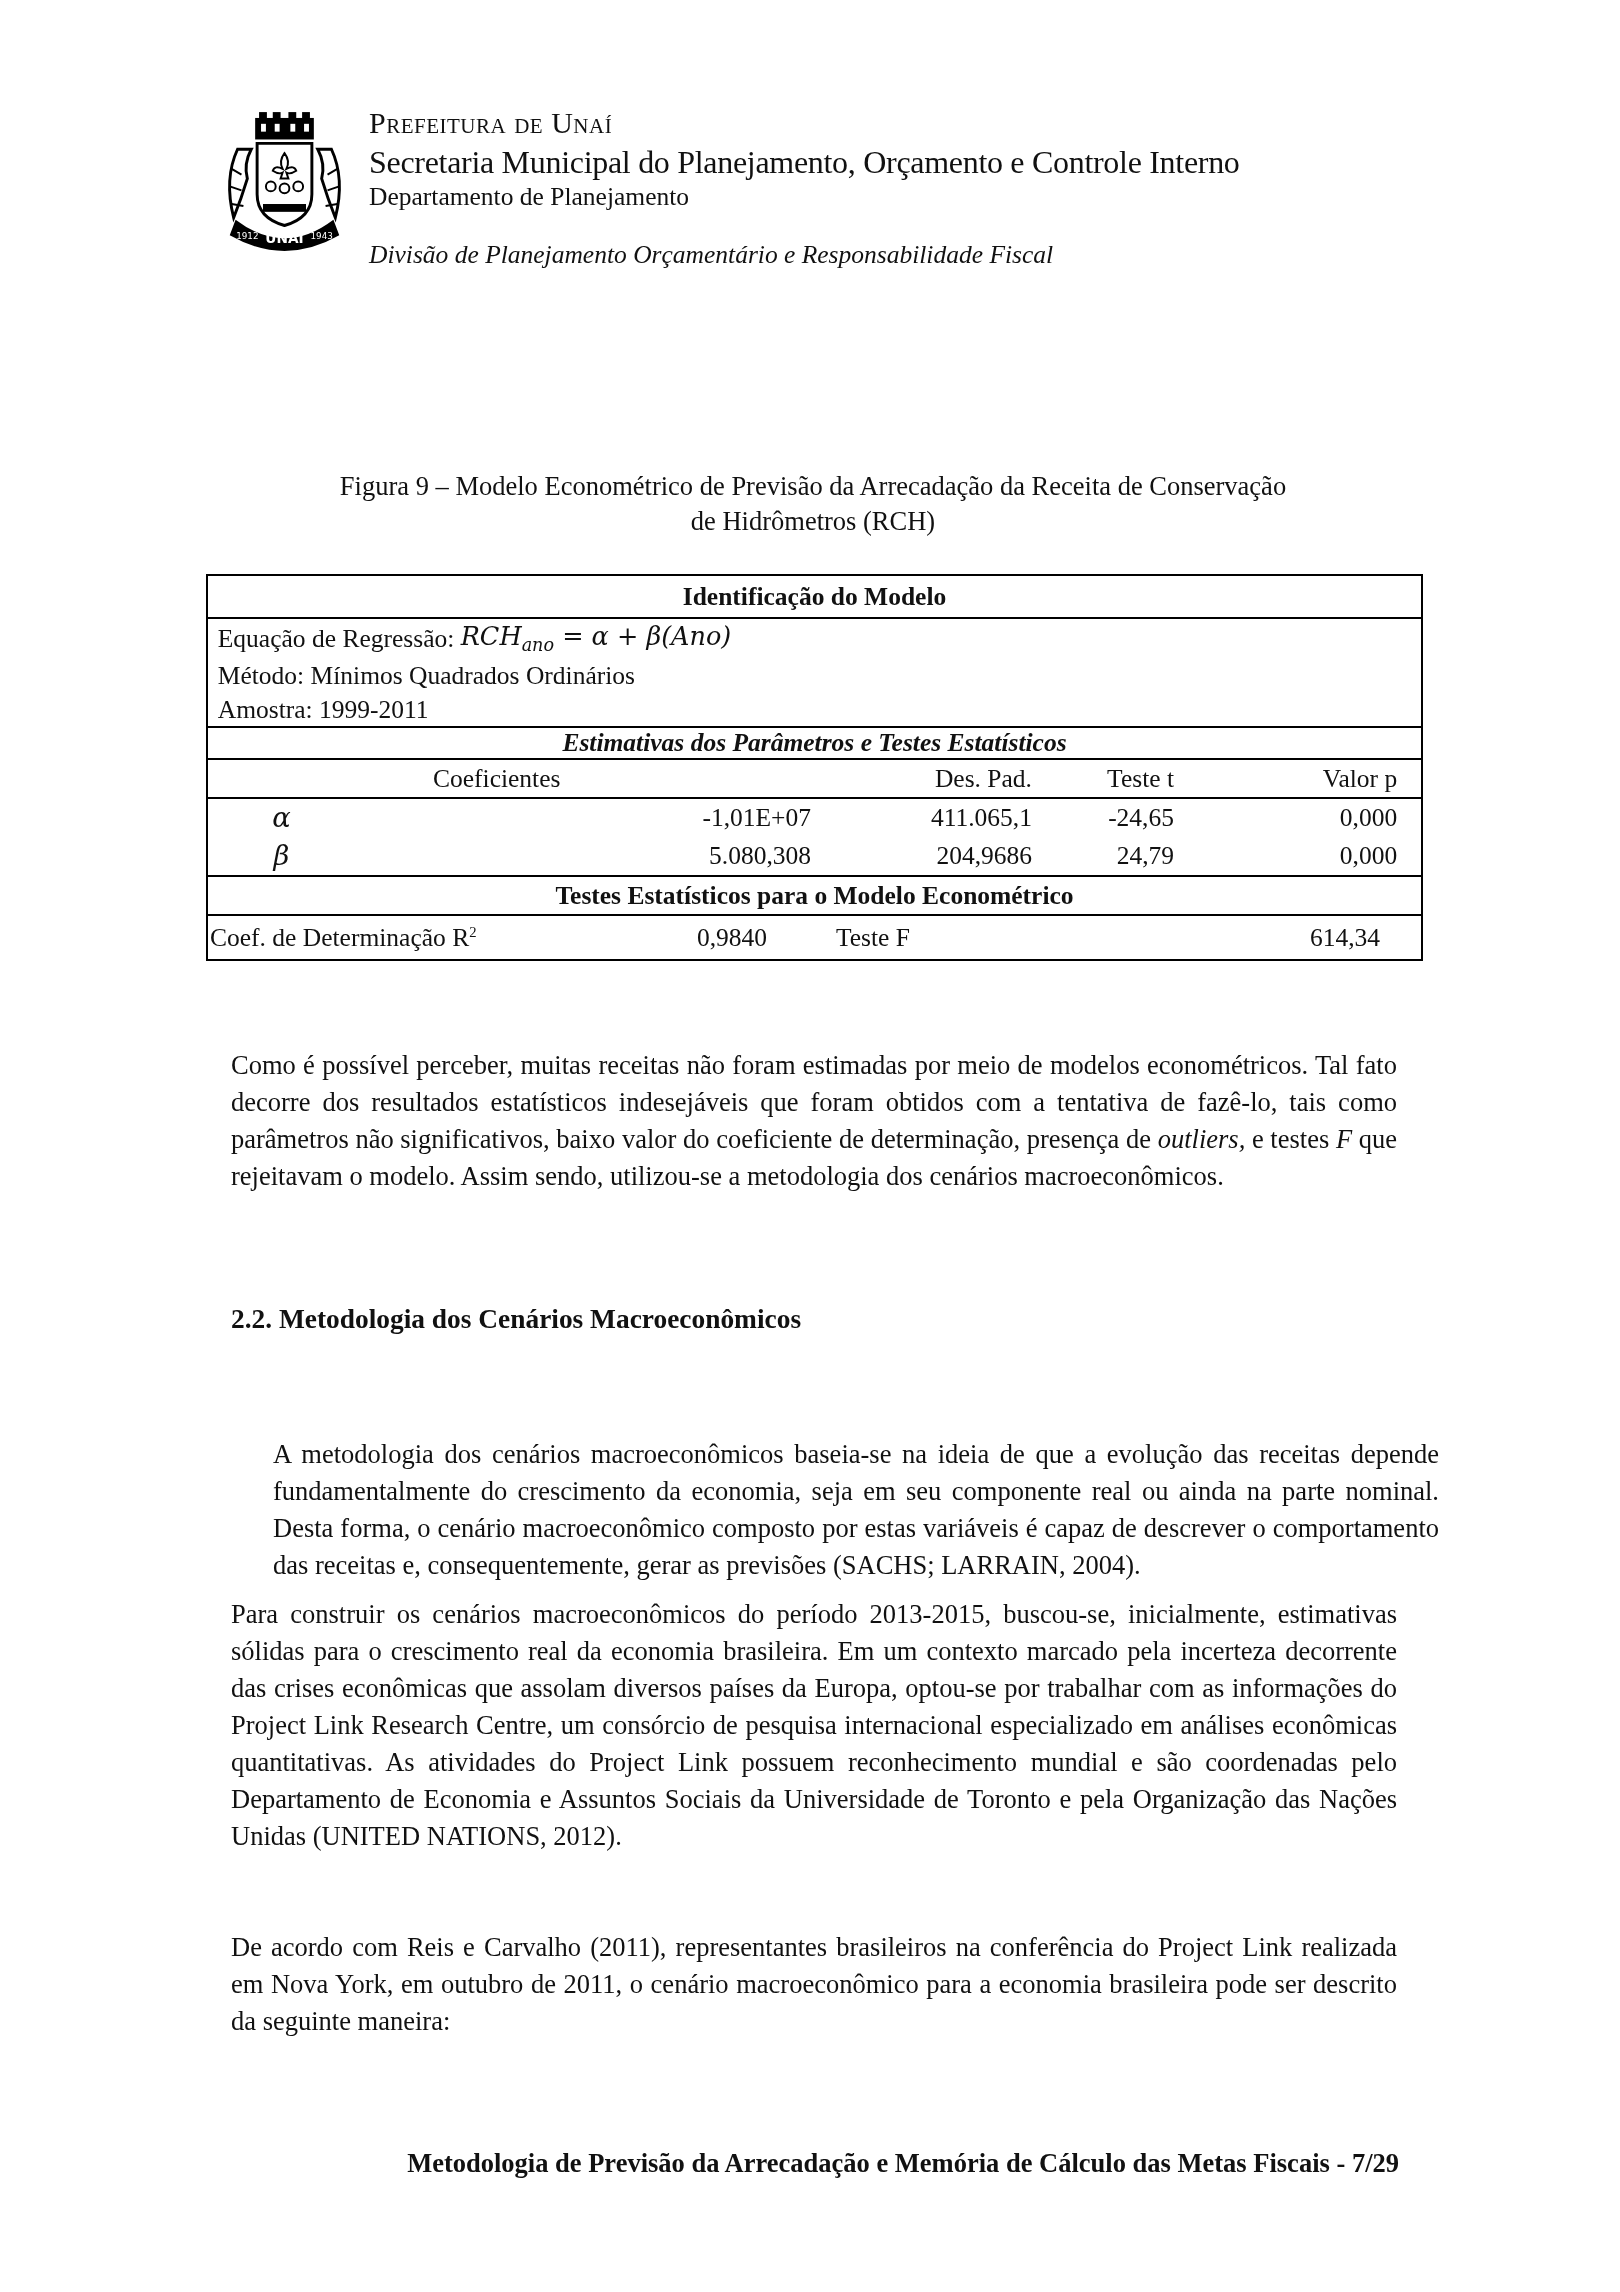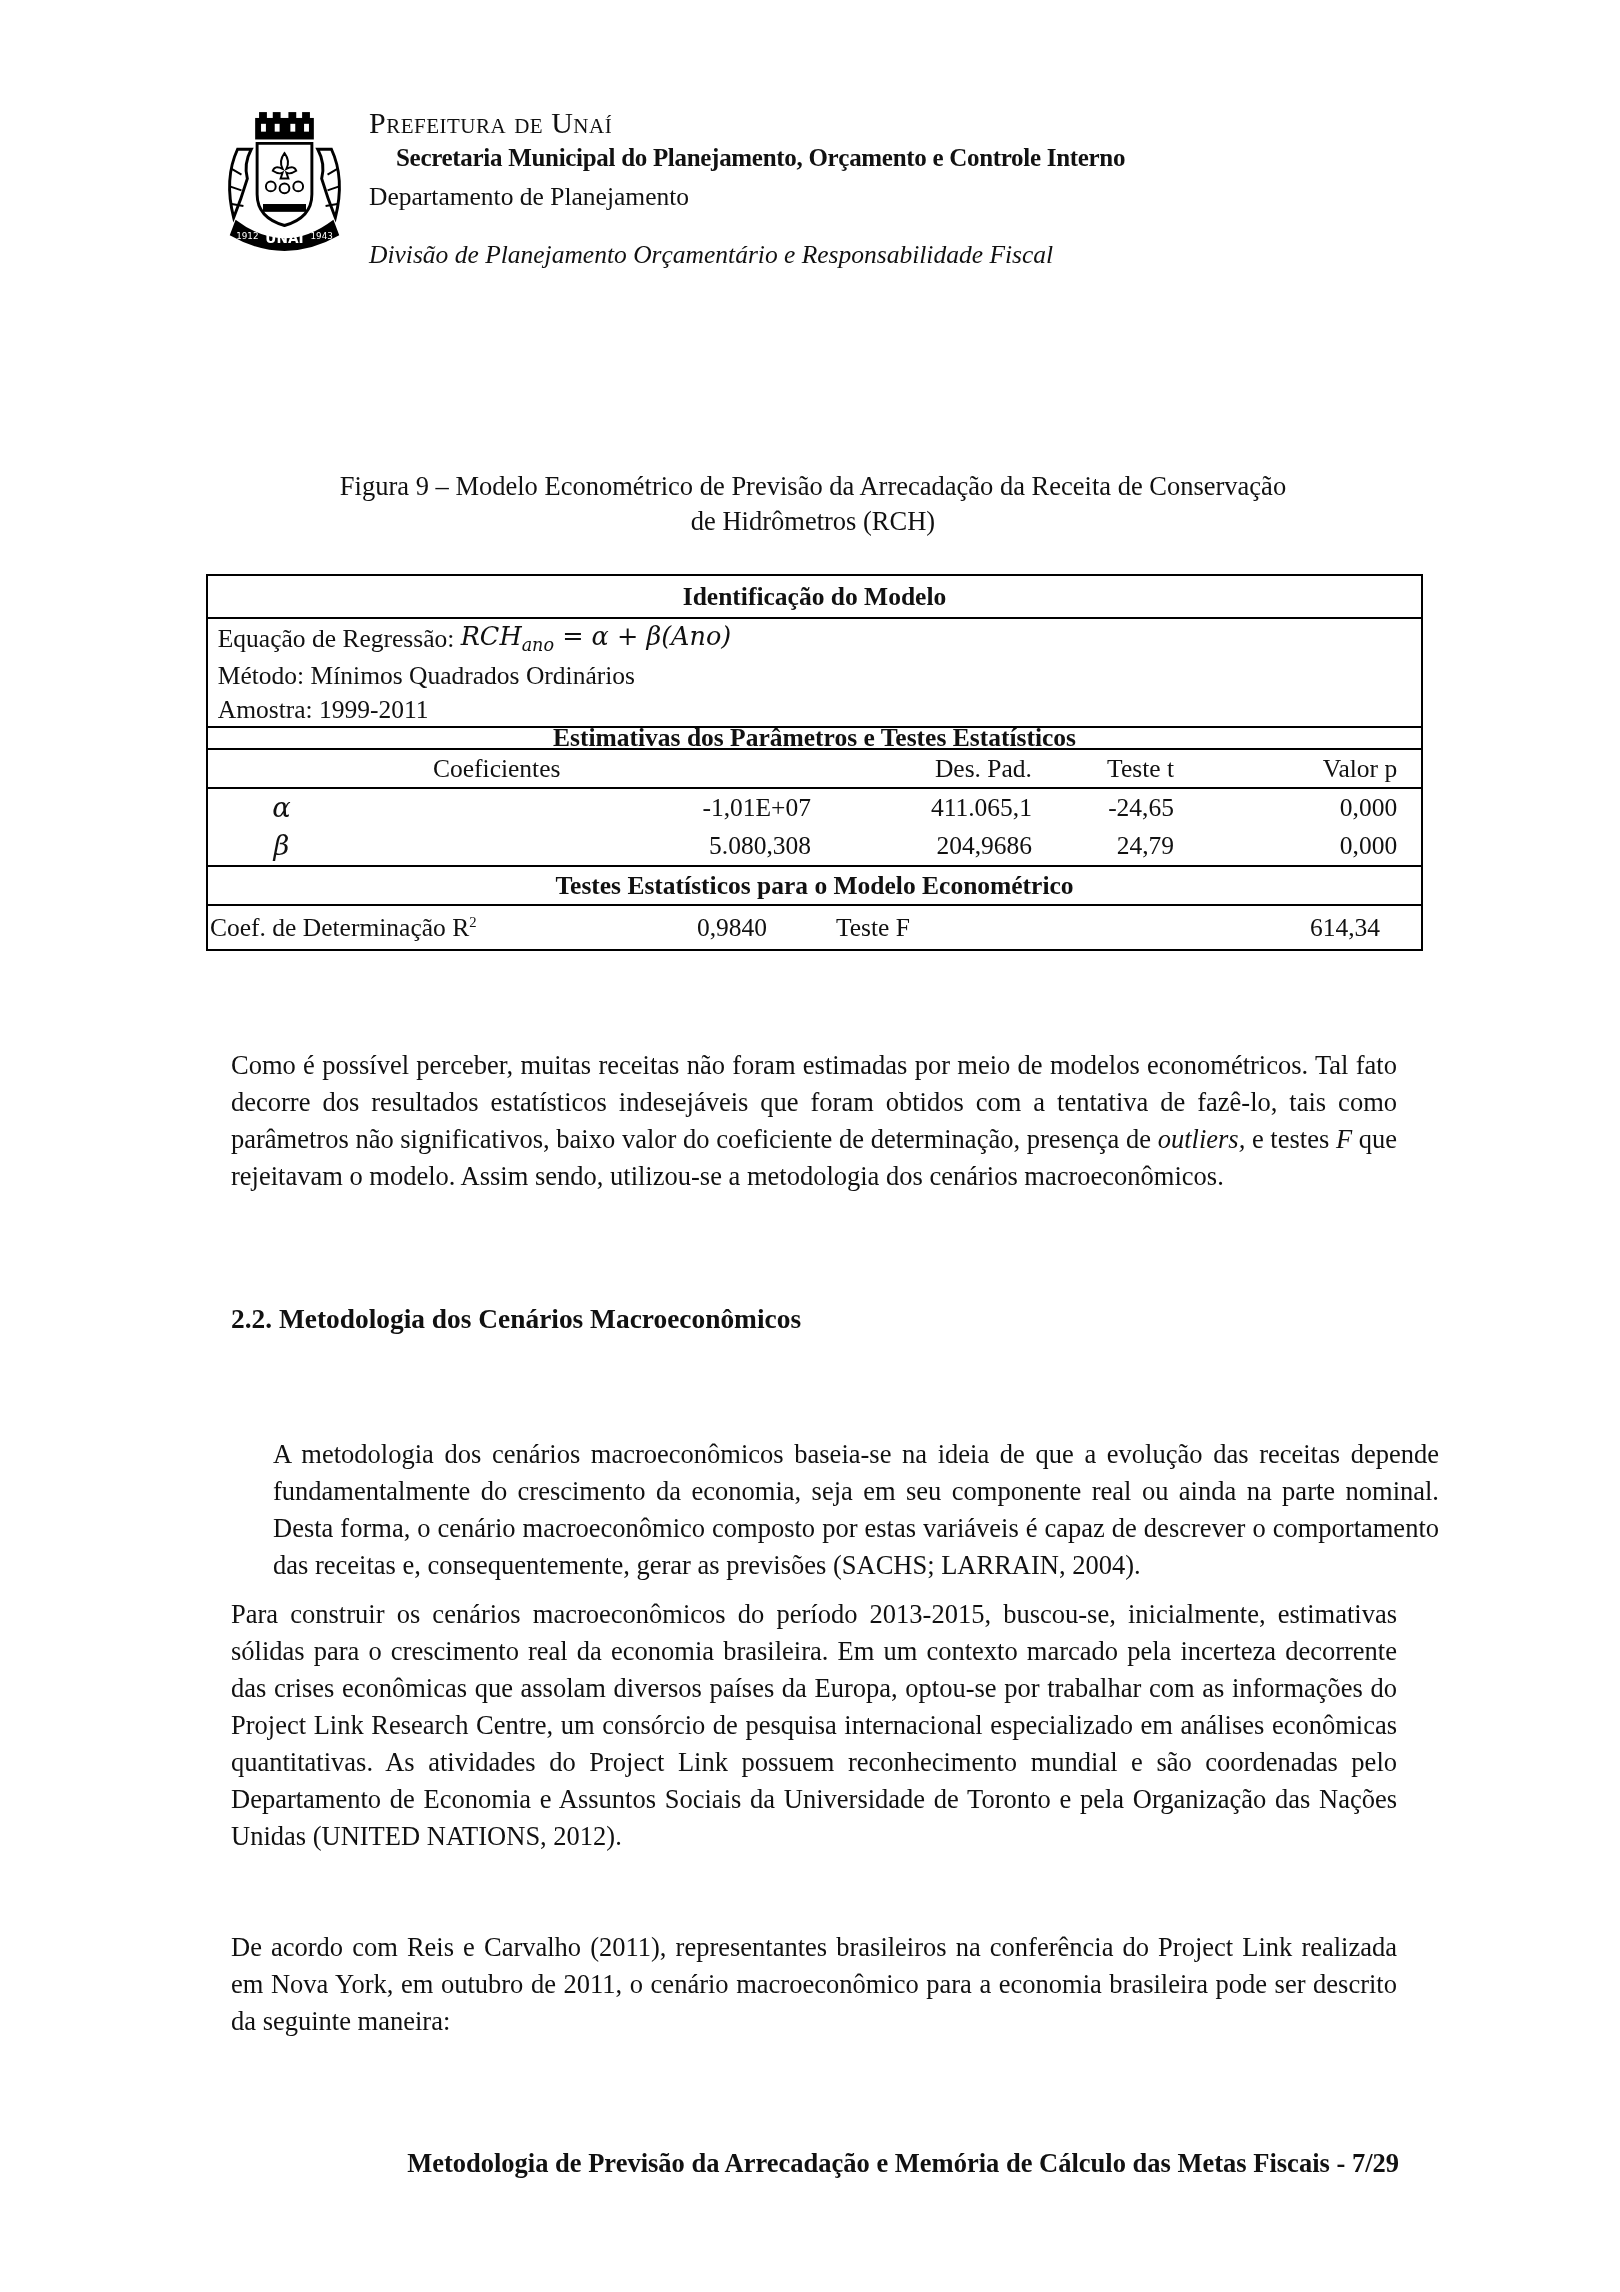--- a/index.html
+++ b/index.html
@@ -7,21 +7,21 @@
     width: 1620px; height: 2293px; position: relative; overflow: hidden;
     font-family: "Liberation Serif", "DejaVu Serif", serif;
     color: #111;
   }
   .abs { position: absolute; }
 
   
   .crest { left: 218px; top: 110px; width: 133px; height: 145px; }
   .hdr-line { left: 369px; white-space: nowrap; }
   .hdr-title { top: 106px; font-size: 30px; font-variant: small-caps; letter-spacing: 0.5px; }
-  .hdr-sec { top: 144px; font-size: 25px; font-weight: bold; letter-spacing: -0.3px; margin-left: 27px; }
+  .hdr-sec { top: 144px; font-size: 32px; font-weight: normal; letter-spacing: -0.3px; }
   .hdr-dept { top: 182px; font-size: 25.5px; }
   .hdr-div { top: 220px; font-size: 25.5px; font-style: italic; margin-top: 20px; }
 
   
   .caption { left: 225px; width: 1176px; top: 469px; text-align: center; font-size: 26.5px; line-height: 35px; }
 
   
   .tbl { left: 206px; top: 574px; width: 1217px; border: 2.9px solid #000; box-sizing: border-box; }
   .row { display: flex; align-items: center; font-size: 25.5px; box-sizing: border-box; }
   .sec-hd { justify-content: center; font-weight: bold; height: 43px; border-bottom: 2.9px solid #000; }
@@ -103,21 +103,21 @@
 </div>
 
 <div class="abs tbl">
   <div class="row sec-hd">Identificação do Modelo</div>
   <div class="row info first">
     <span>Equação de Regressão:</span>&nbsp;
     <span class="math"><span>RCH</span><sub>ano</sub><span> = α + β(Ano)</span></span>
   </div>
   <div class="row info">Método: Mínimos Quadrados Ordinários</div>
   <div class="row info" style="border-bottom:2.9px solid #000;">Amostra: 1999-2011</div>
-  <div class="row sec-hd" style="height:22px;border-bottom:2px solid #000;">Estimativas dos Parâmetros e Testes Estatísticos</div>
+  <div class="row sec-hd" style="height:32px;border-bottom:2px solid #000;font-style:italic;">Estimativas dos Parâmetros e Testes Estatísticos</div>
 
   <div class="row colhead" style="border-bottom:2px solid #000;">
     <span class="c1h">Coeficientes</span>
     <span class="c2">Des. Pad.</span>
     <span class="c3">Teste t</span>
     <span class="c4">Valor p</span>
   </div>
 
   <div class="row datarow">
     <span class="coef-sym math">α</span>

